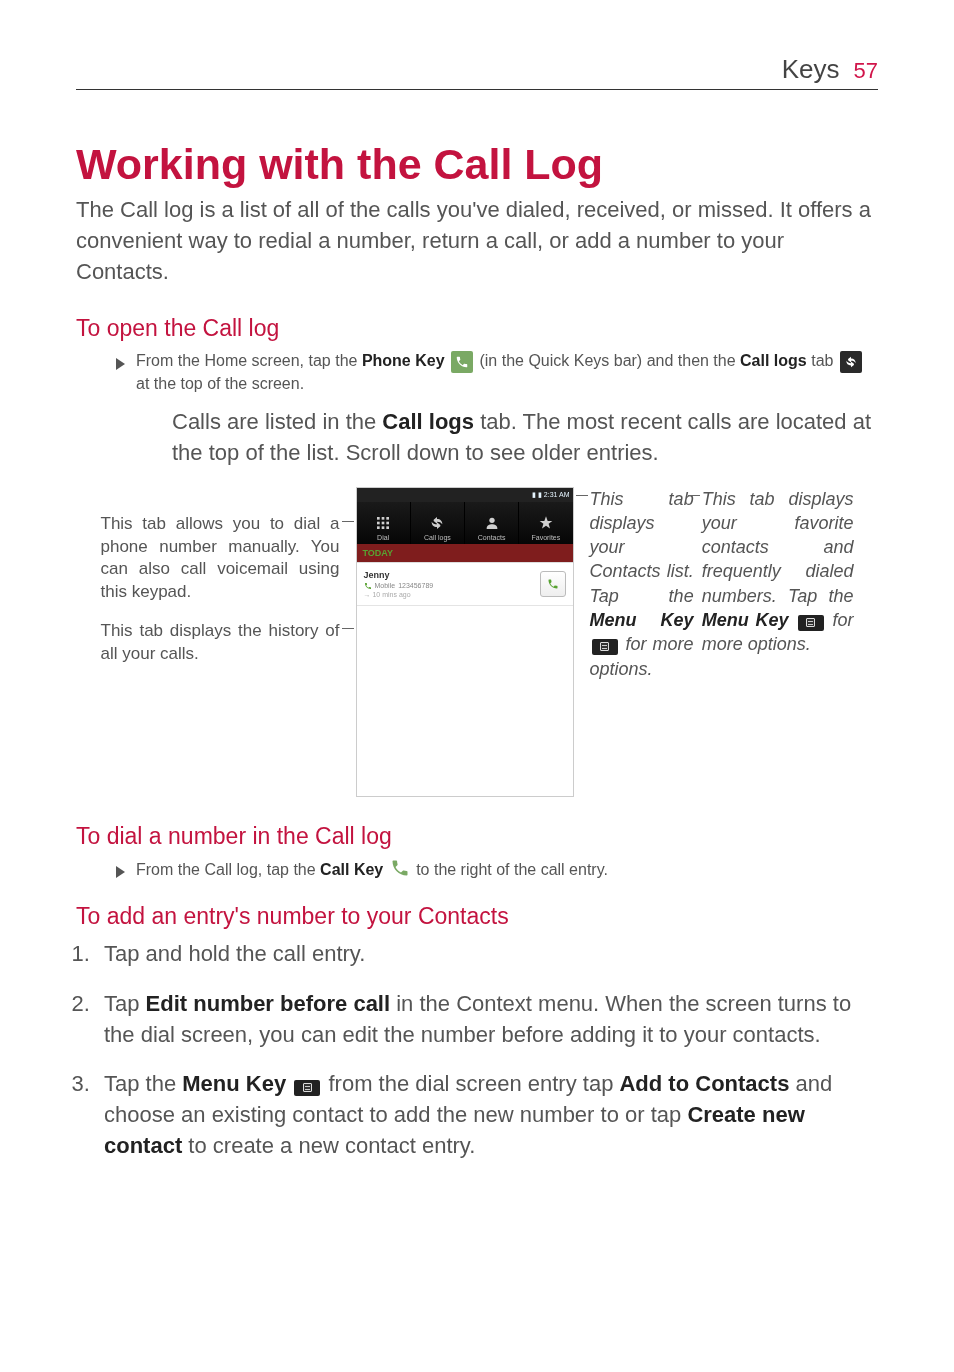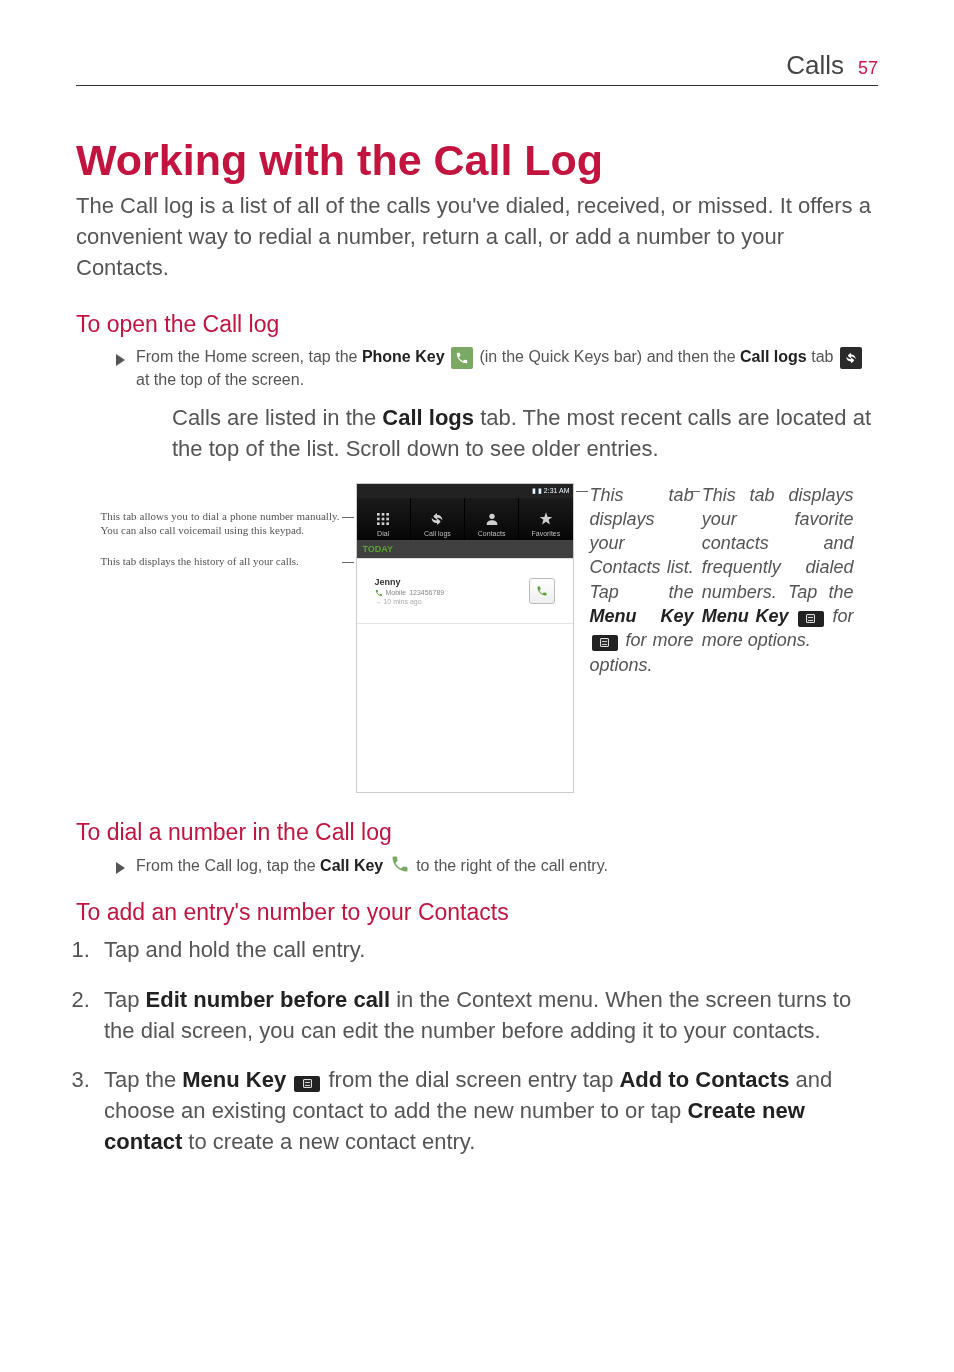--- a/index.html
+++ b/index.html
@@ -23,21 +23,21 @@
     align-items: baseline;
     padding-bottom: 4px;
     gap: 14px;
     margin-bottom: 50px;
   }
   .header-section {
     font-size: 26px;
     color: #444;
   }
   .header-page {
-    font-size: 18px;
+    font-size: 22px;
     color: #d1154a;
     font-weight: 500;
     margin-top: 8px;
   }
   h1.h-main {
     color: #c3133f;
     font-size: 43px;
     font-weight: 600;
     margin: 0 0 6px 0;
   }
@@ -173,53 +173,52 @@
     padding-bottom:3px;
     gap:2px;
     border-right:1px solid #000;
   }
   .tab:last-child{border-right:none;}
   .tab .ticon{
     width:18px;height:18px;display:flex;align-items:center;justify-content:center;
   }
   .tab .ticon svg{width:16px;height:16px;fill:#cfcfcf;}
   .today {
-    background:#404040;
+    background:#7f1d1d;
     font-size:9px;
     color:#58a232;
     font-weight:bold;
     padding:4px 6px;
     border-bottom:1px solid #ddd;
   }
   .entry {
     display:flex;
     align-items:center;
-    padding:18px;
+    padding:7px;
     border-bottom:1px solid #e4e4e4;
     gap:20px;
   }
   .entry .einfo{flex:1;font-size:9px;color:#333;font-weight:bold;}
   .entry .einfo .sub{font-weight:normal;color:#888;font-size:7px;margin-top:2px;display:flex;align-items:center;gap:3px;}
   .entry .einfo .sub2{font-weight:normal;color:#aaa;font-size:7px;margin-top:1px;}
   .entry .callbtn{
     width:26px;height:26px;border:1px solid #bbb;border-radius:3px;
     display:flex;align-items:center;justify-content:center;background:linear-gradient(#fff,#eee);
   }
   .entry .callbtn svg{width:12px;height:12px;fill:#58a232;}
   .callouts-left {
     width: 255px;
-    font-size: 11px;
+    font-size: 17px;
     line-height: 1.35;
     color: #555;
     text-align: justify;
     padding-right:16px;
     display:flex;flex-direction:column;
     gap:16px;
     padding-top:26px;
-    font-family:Liberation Serif, serif;
   }
   .callouts-right {
     width: 280px;
     font-size: 18px;
     line-height: 1.35;
     color: #555;
     padding-left:16px;
     display:flex;flex-direction:row;
     gap:8px;
     text-align: justify;
@@ -231,21 +230,21 @@
   }
   .callouts-right .cl::before{
     content:"";position:absolute;left:-14px;top:8px;width:12px;height:1px;background:#666;
   }
 </style>
 </head>
 <body>
 
 <div class="page">
   <div class="header-line">
-    <span class="header-section">Calls</span>
+    <span class="header-section">Keys</span>
     <span class="header-page">57</span>
   </div>
 
   <h1 class="h-main">Working with the Call Log</h1>
   <p class="intro">The Call log is a list of all of the calls you've dialed, received, or missed. It offers a convenient way to redial a number, return a call, or add a number to your Contacts.</p>
 
   <h2 class="h-sub">To open the Call log</h2>
 
   <div class="bullet-wrap">
     <div class="bullet-item">

